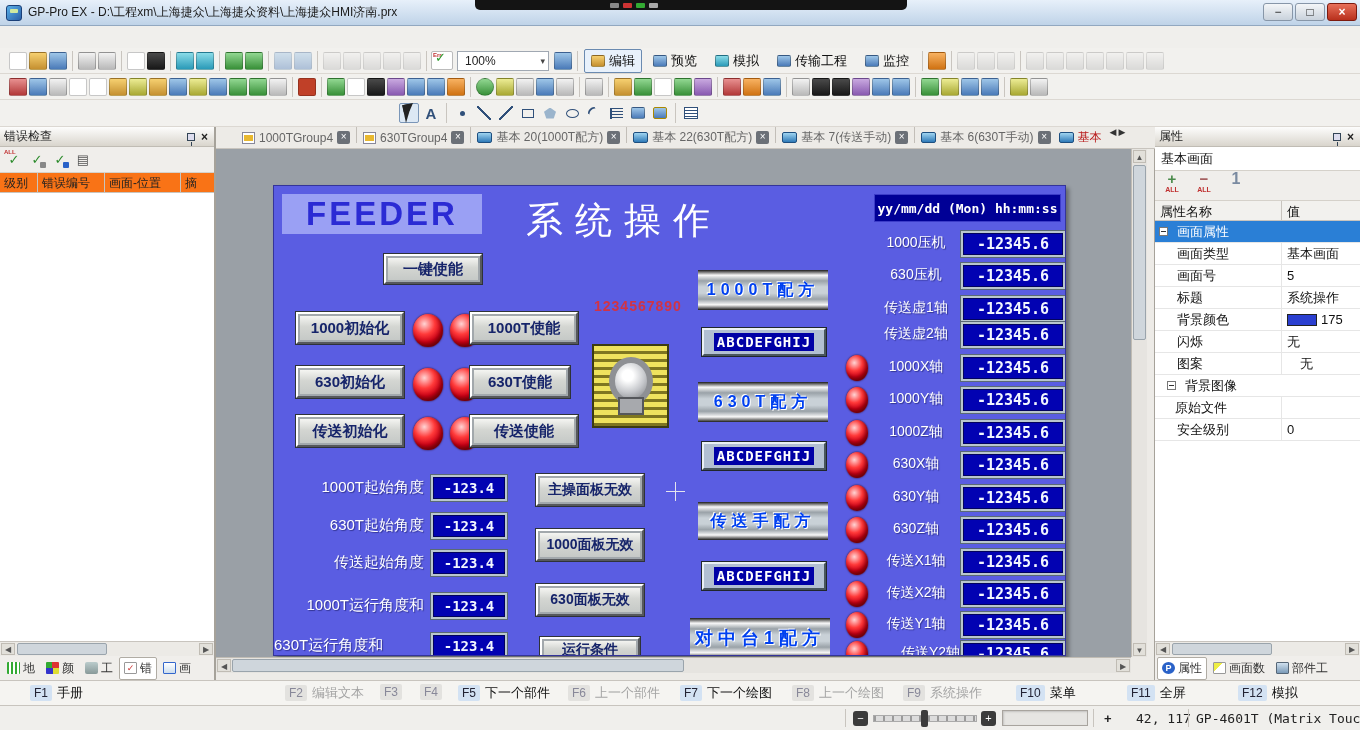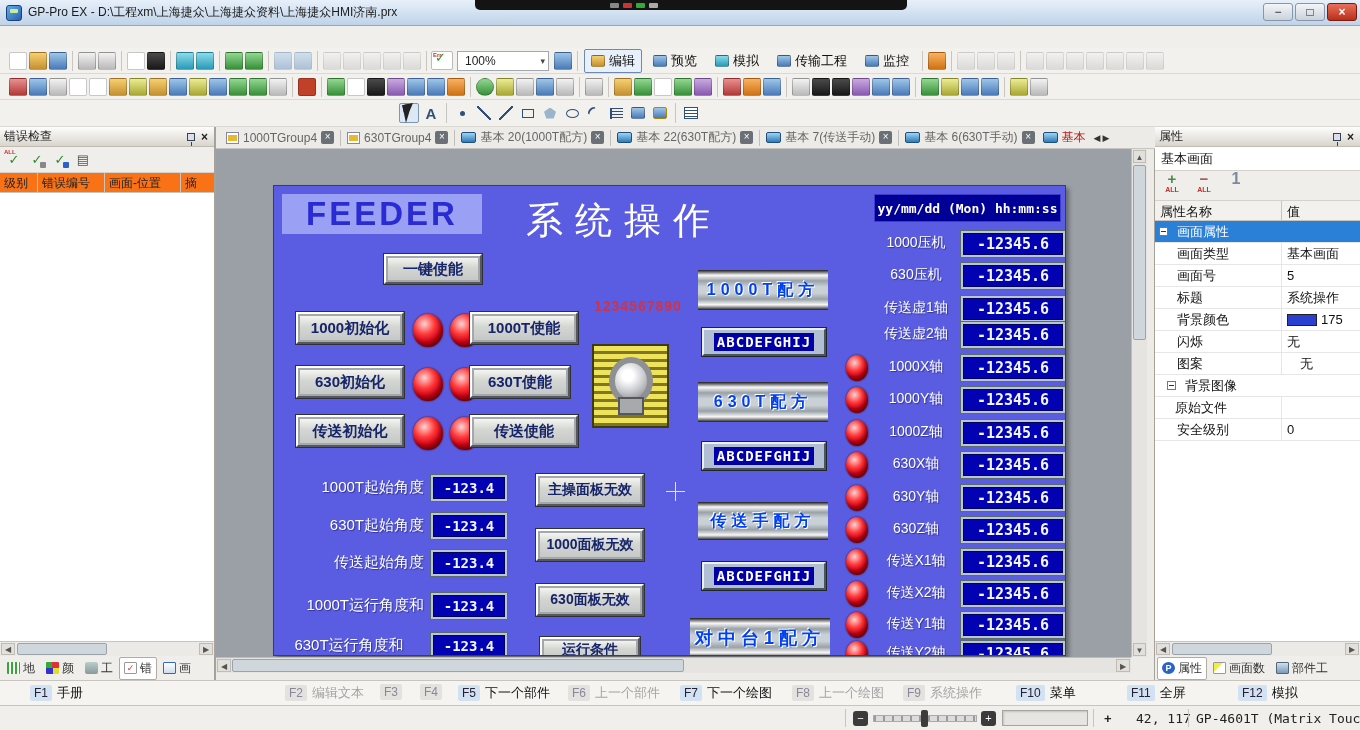--- a/index.html
+++ b/index.html
@@ -45,21 +45,21 @@
   .cursorshape{width:0;height:0;border-left:6px solid #222;border-right:5px solid transparent;border-bottom:11px solid transparent;border-top:7px solid #222;transform:rotate(-12deg)}
   .dotshape{width:5px;height:5px;border-radius:50%;background:#30507a}
   .lineshape{width:14px;height:14px;background:linear-gradient(45deg,transparent 45%,#30507a 45%,#30507a 55%,transparent 55%)}
   .rectshape{width:12px;height:9px;border:1px solid #30507a}
   .polyshape{width:12px;height:11px;background:#9ab4cc;clip-path:polygon(50% 0,100% 38%,81% 100%,19% 100%,0 38%)}
   .ellshape{width:13px;height:9px;border:1px solid #30507a;border-radius:50%}
   .arcshape{width:12px;height:12px;border:1px solid transparent;border-top:2px solid #30507a;border-radius:50%;transform:rotate(-45deg)}
   .scaleshape{width:13px;height:11px;border-left:2px solid #30507a;background:repeating-linear-gradient(#30507a 0 1px,transparent 1px 3px)}
   .tableshape{width:14px;height:12px;border:1px solid #30507a;background:repeating-linear-gradient(#fff 0 2px,#30507a 2px 3px),#fff}
   
-  .tabstrip{position:absolute;left:0;top:0;width:940px;height:22px;background:#edebe7;border-bottom:1px solid #c8c4be;display:flex;align-items:center;padding-left:6px}
+  .tabstrip{position:absolute;left:0;top:0;width:940px;height:22px;background:#edebe7;border-bottom:1px solid #c8c4be;display:flex;padding-left:22px}
   .dtab{display:flex;align-items:center;gap:4px;padding:0 4px;height:21px;font-size:12px;color:#666;flex:none}
   .dtab .lbl{white-space:nowrap}
   .dtab.active .lbl{color:#b91c1c;font-weight:normal}
   .dtab .cls{width:13px;height:13px;background:#6b7077;color:#fff;font-size:10px;line-height:12px;text-align:center;border-radius:2px}
   .ti-s{width:15px;height:11px;background:linear-gradient(#9fd4f0,#2f7ab8);border:1px solid #1d4f80;border-radius:2px}
   .ti-g{width:13px;height:12px;background:#fff;border:1px solid #889;display:flex;flex-direction:column;justify-content:space-between;padding:2px 1px}
   .ti-g i{display:block;height:2px;background:#e8b830}
   .tsep{width:1px;height:16px;background:#c2beb8;margin:0 2px;flex:none}
   .tabarrows{margin-left:4px;display:flex;gap:2px}
   .tabarrows span{font-size:9px;color:#333}
@@ -491,21 +491,21 @@
             <span class="numi" style="font-size:14px">-123.4</span>
           </div>
         <div class="abs hlabel" style="left:0;top:367px;width:150px;text-align:right">传送起始角度</div>
         <div class="abs numf" style="left:156px;top:363px;width:78px;height:28px">
             <span class="numi" style="font-size:14px">-123.4</span>
           </div>
         <div class="abs hlabel" style="left:0;top:410px;width:150px;text-align:right">1000T运行角度和</div>
         <div class="abs numf" style="left:156px;top:406px;width:78px;height:28px">
             <span class="numi" style="font-size:14px">-123.4</span>
           </div>
-        <div class="abs hlabel" style="left:0;top:450px;width:150px;text-align:center">630T运行角度和</div>
+        <div class="abs hlabel" style="left:0;top:450px;width:150px;text-align:left">630T运行角度和</div>
         <div class="abs numf" style="left:156px;top:446px;width:78px;height:28px">
             <span class="numi" style="font-size:14px">-123.4</span>
           </div>
 
         <div class="abs gpbtn" style="left:262px;top:288px;width:108px;height:32px;font-size:14px">主操面板无效</div>
         <div class="abs gpbtn" style="left:262px;top:343px;width:108px;height:32px;font-size:14px">1000面板无效</div>
         <div class="abs gpbtn" style="left:262px;top:398px;width:108px;height:32px;font-size:14px">630面板无效</div>
         <div class="abs gpbtn" style="left:266px;top:451px;width:100px;height:26px;font-size:14px">运行条件</div>
 
         <span class="abs xh" style="left:392px;top:296px"></span>
@@ -580,21 +580,21 @@
         <div class="abs hlabel" style="left:598px;top:398px;width:88px;text-align:center;font-size:14px">传送X2轴</div>
         <div class="abs numf" style="left:686px;top:394px;width:106px;height:28px">
             <span class="numi" style="font-size:15px">-12345.6</span>
           </div>
         <span class="abs lamp" style="left:572px;top:426px;width:22px;height:26px"></span>
         <div class="abs hlabel" style="left:598px;top:429px;width:88px;text-align:center;font-size:14px">传送Y1轴</div>
         <div class="abs numf" style="left:686px;top:425px;width:106px;height:28px">
             <span class="numi" style="font-size:15px">-12345.6</span>
           </div>
         <span class="abs lamp" style="left:572px;top:455px;width:22px;height:26px"></span>
-        <div class="abs hlabel" style="left:598px;top:458px;width:88px;text-align:center;font-size:14px">传送Y2轴</div>
+        <div class="abs hlabel" style="left:598px;top:458px;width:88px;text-align:right;font-size:14px">传送Y2轴</div>
         <div class="abs numf" style="left:686px;top:454px;width:106px;height:28px">
             <span class="numi" style="font-size:15px">-12345.6</span>
           </div>
       </div>
     </div>
 
     <div class="vscroll">
       <span class="ar" style="top:1px">▲</span>
       <span class="vthumb"></span>
       <span class="ar" style="bottom:1px">▼</span>

